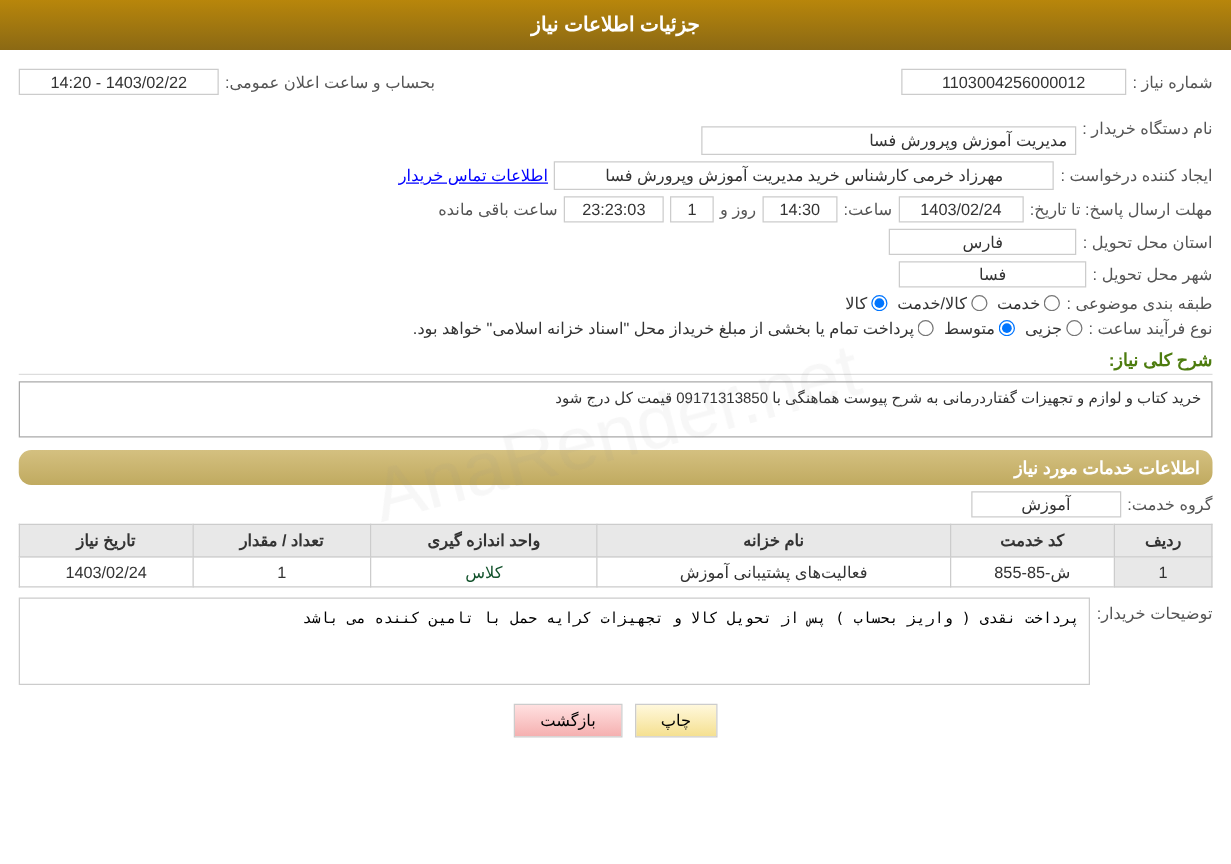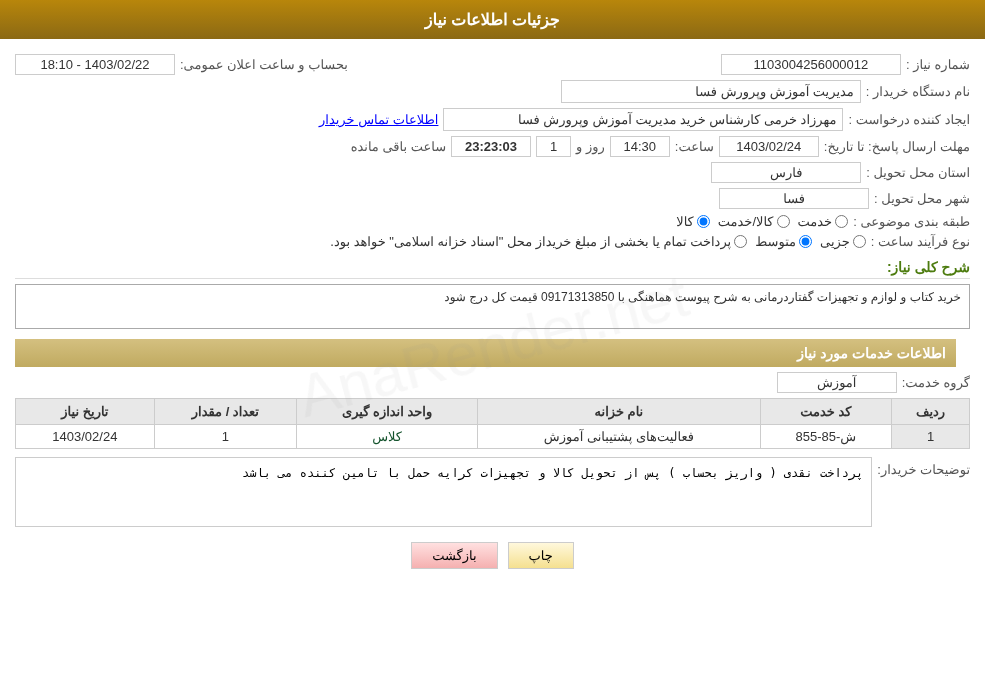--- a/index.html
+++ b/index.html
@@ -139,22 +139,23 @@
       display: inline-block;
       min-width: 40px;
       text-align: center;
     }
     .section-header {
       background: linear-gradient(to bottom, #d4c080, #c0aa60);
       color: #fff;
       padding: 6px 10px;
       font-weight: bold;
       font-size: 14px;
-      margin: 10px 14px 5px 0;
+      margin: 10px 0 5px 0;
       text-align: right;
+      border-radius: 10px;
     }
     .col-label {
       color: #555;
       white-space: nowrap;
     }
     .info-row {
       display: flex;
       align-items: center;
       margin-bottom: 5px;
       gap: 5px;
@@ -170,42 +171,42 @@
     <span>جزئیات اطلاعات نیاز</span>
   </div>
 
   <div class="content">
 
     <div class="info-row">
       <span class="col-label">شماره نیاز :</span>
       <div class="inline-box" style="min-width:180px;">1103004256000012</div>
       <span style="flex:1;"></span>
       <span class="col-label">بحساب و ساعت اعلان عمومی:</span>
-      <div class="inline-box" style="min-width:160px;">1403/02/22 - 18:10</div>
+      <div class="inline-box" style="min-width:160px;">1403/02/22 - 14:20</div>
     </div>
 
     <div class="info-row">
       <span class="col-label">نام دستگاه خریدار :</span>
-      <div class="value-box" style="min-width:300px;">مدیریت آموزش وپرورش فسا</div>
+      <div class="value-box" style="min-width:300px;margin-top:20px;">مدیریت آموزش وپرورش فسا</div>
     </div>
 
     <div class="info-row">
       <span class="col-label">ایجاد کننده درخواست :</span>
-      <div class="value-box" style="min-width:400px;">مهرزاد خرمی کارشناس خرید مدیریت آموزش وپرورش فسا</div>
+      <div class="value-box" style="min-width:400px;text-align:center;">مهرزاد خرمی کارشناس خرید مدیریت آموزش وپرورش فسا</div>
       <span class="link-text">اطلاعات تماس خریدار</span>
     </div>
 
     <div class="info-row">
       <span class="col-label">مهلت ارسال پاسخ: تا تاریخ:</span>
       <div class="inline-box" style="min-width:100px;">1403/02/24</div>
       <span class="col-label">ساعت:</span>
       <div class="inline-box" style="min-width:60px;">14:30</div>
       <span class="col-label">روز و</span>
       <div class="inline-box" style="min-width:35px;">1</div>
-      <div class="inline-box" style="min-width:80px;font-weight:bold;">23:23:03</div>
+      <div class="inline-box" style="min-width:80px;">23:23:03</div>
       <span class="col-label">ساعت باقی مانده</span>
     </div>
 
     <div class="info-row">
       <span class="col-label">استان محل تحویل :</span>
       <div class="inline-box" style="min-width:150px;">فارس</div>
     </div>
 
     <div class="info-row">
       <span class="col-label">شهر محل تحویل :</span>

